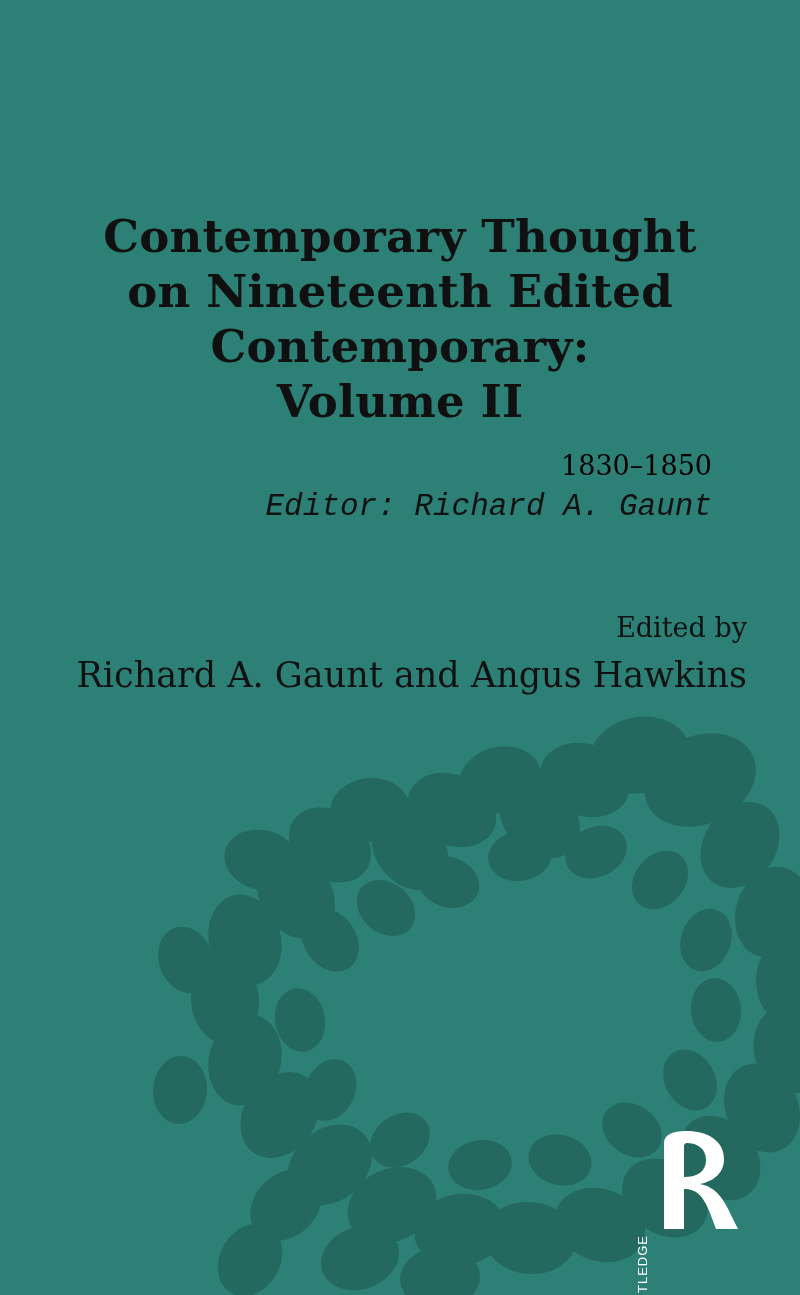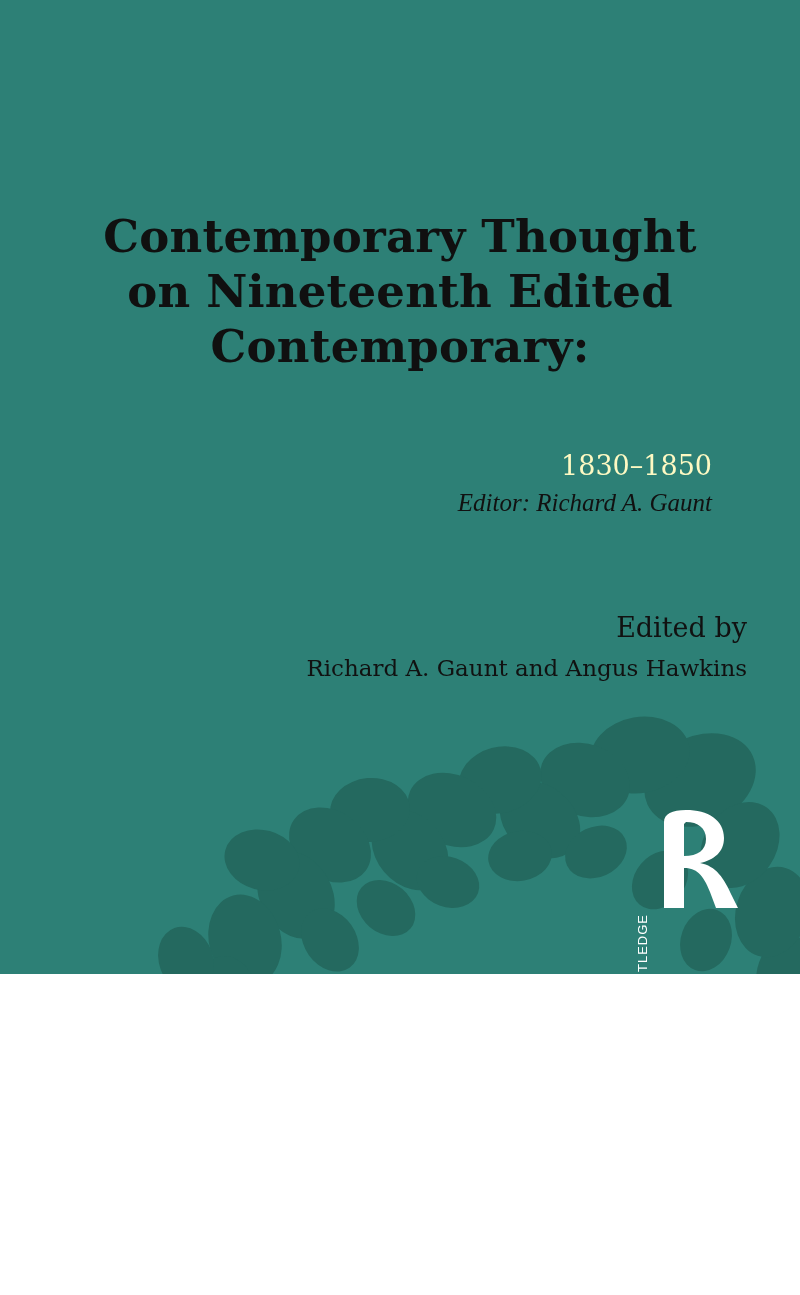--- a/index.html
+++ b/index.html
@@ -3,21 +3,21 @@
 <meta charset="utf-8">
 <style>
   html, body {
     margin: 0;
     padding: 0;
     background: #ffffff;
   }
   .cover {
     position: relative;
     width: 800px;
-    height: 974px;
+    height: 1295px;
     background: #2d8076;
     overflow: hidden;
     font-family: "Liberation Serif", serif;
   }
   
   .wreath {
     position: absolute;
     left: 0;
     top: 660px;
     width: 800px;
@@ -47,48 +47,48 @@
     left: 0;
     top: 450px;
     width: 800px;
     box-sizing: border-box;
     padding-right: 88px;
     text-align: right;
   }
   .volume-range {
     font-family: "DejaVu Serif", serif;
     font-size: 27px;
-    color: #fef9c3;
+    color: #000000;
     margin: 0 0 8px 0;
   }
   .volume-editor {
-    font-family: Liberation Serif, serif;
+    font-family: Liberation Mono, monospace;
     font-style: italic;
-    font-size: 25px;
+    font-size: 31px;
     color: #111111;
     margin: 0;
   }
   .editors-block {
     position: absolute;
     left: 8px;
     top: 612px;
     width: 800px;
     box-sizing: border-box;
     padding-right: 61px;
     text-align: right;
   }
   .edited-by {
     font-family: "DejaVu Serif", serif;
     font-size: 27px;
     color: #111111;
     margin: 0 0 12px 0;
   }
   .editor-names {
     font-family: "DejaVu Serif", serif;
-    font-size: 23px;
+    font-size: 35px;
     color: #111111;
     margin: 0;
   }
   .publisher-logo {
     position: absolute;
     right: 42px;
     bottom: 58px;
     width: 112px;
     height: 112px;
   }
@@ -166,20 +166,21 @@
         <ellipse cx="186" cy="300" rx="34" ry="27" transform="rotate(70 186 300)"></ellipse>
       </g>
     </g>
   </svg>
 
   <div class="title-block">
     <h1 class="title">
       <span>Contemporary Thought</span><br>
       <span>on Nineteenth Edited</span><br>
       <span>Contemporary:</span><br>
+      <span>Volume II</span>
     </h1>
   </div>
 
   <div class="subtitle-block">
     <p class="volume-range">1830–1850</p>
     <p class="volume-editor">Editor: Richard A. Gaunt</p>
   </div>
 
   <div class="editors-block">
     <p class="edited-by">Edited by</p>

